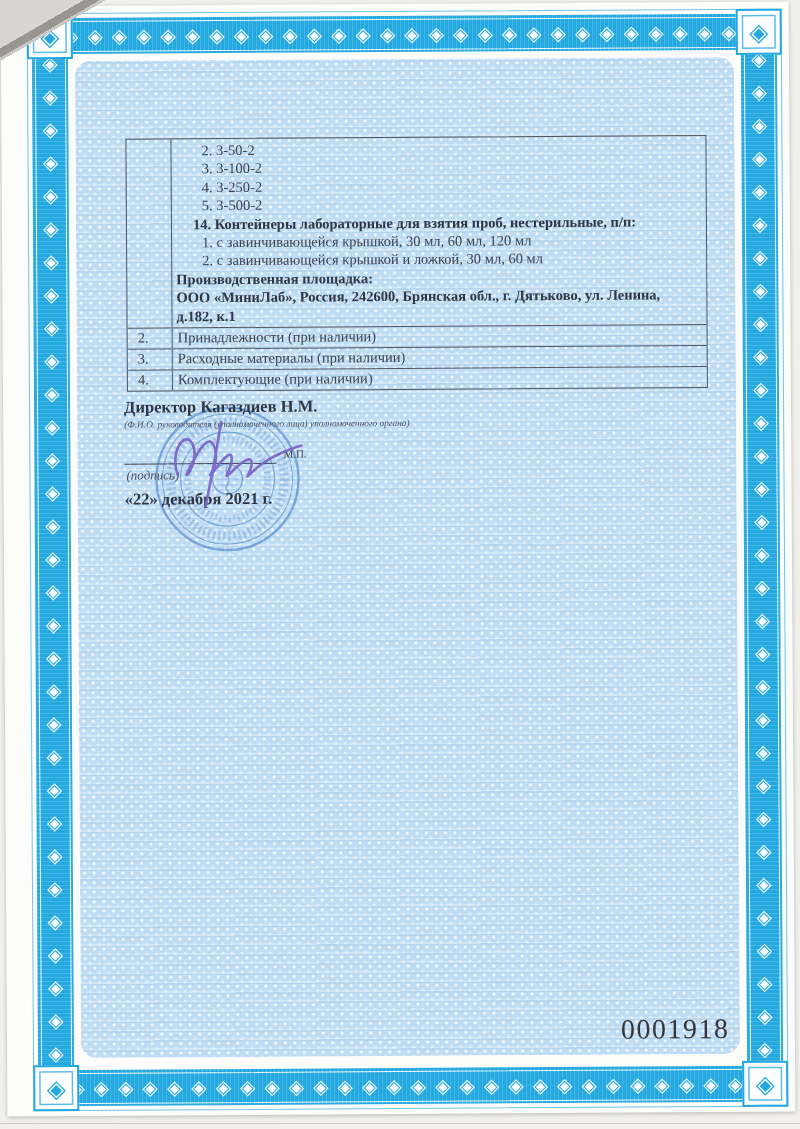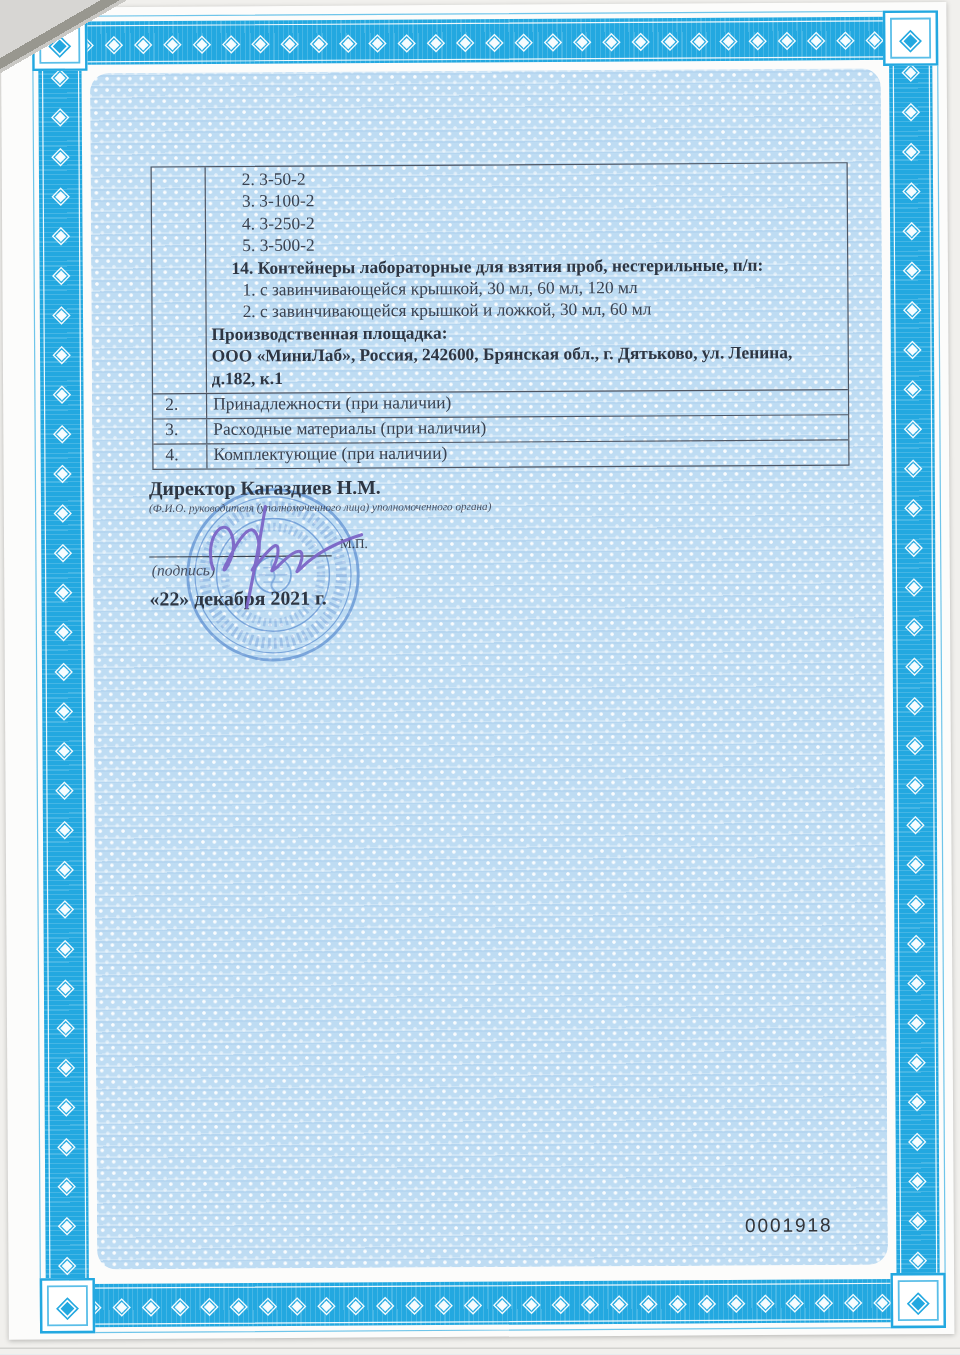--- a/index.html
+++ b/index.html
@@ -93,22 +93,22 @@
   .director-caption{position:absolute;left:47px;top:359px;font-size:9.3px;font-style:italic;color:#475062;z-index:4;}
   .sig-line{position:absolute;left:47px;top:403px;width:152px;height:1px;background:#3c4450;z-index:4;}
   .seal-mark{position:absolute;left:206px;top:388px;font-size:11px;color:#3a4250;z-index:4;}
   .sig-caption{position:absolute;left:49px;top:407px;font-size:13px;font-style:italic;color:#475062;z-index:4;}
   .date-line{position:absolute;left:47px;top:429px;font-size:16.5px;font-weight:bold;color:#2e3643;z-index:5;}
   .stamp{position:absolute;left:75px;top:344px;width:150px;height:150px;z-index:2;opacity:.62;}
   .signature-ink{position:absolute;left:88px;top:356px;width:140px;height:92px;z-index:6;opacity:.92;}
   
   .serial{
     position:absolute;left:540px;top:956px;
-    font-family:Liberation Sans, sans-serif;
-    font-size:16px;letter-spacing:1.5px;color:#33353a;z-index:4;
+    font-family:Liberation Serif, serif;
+    font-size:28px;letter-spacing:1.5px;color:#33353a;z-index:4;
   }
   
   .corner-artifact{
     position:absolute;top:0;left:0;width:150px;height:105px;z-index:10;
     background:linear-gradient(150deg, #d7d6d3 0 42px, #98978f 42px 50px, #c9c8c4 50px 53px, rgba(0,0,0,0) 53px);
     pointer-events:none;
   }
   .scan-edge{
     position:absolute;left:0;right:0;bottom:5px;height:1.5px;
     background:rgba(90,90,90,.25);z-index:0;

